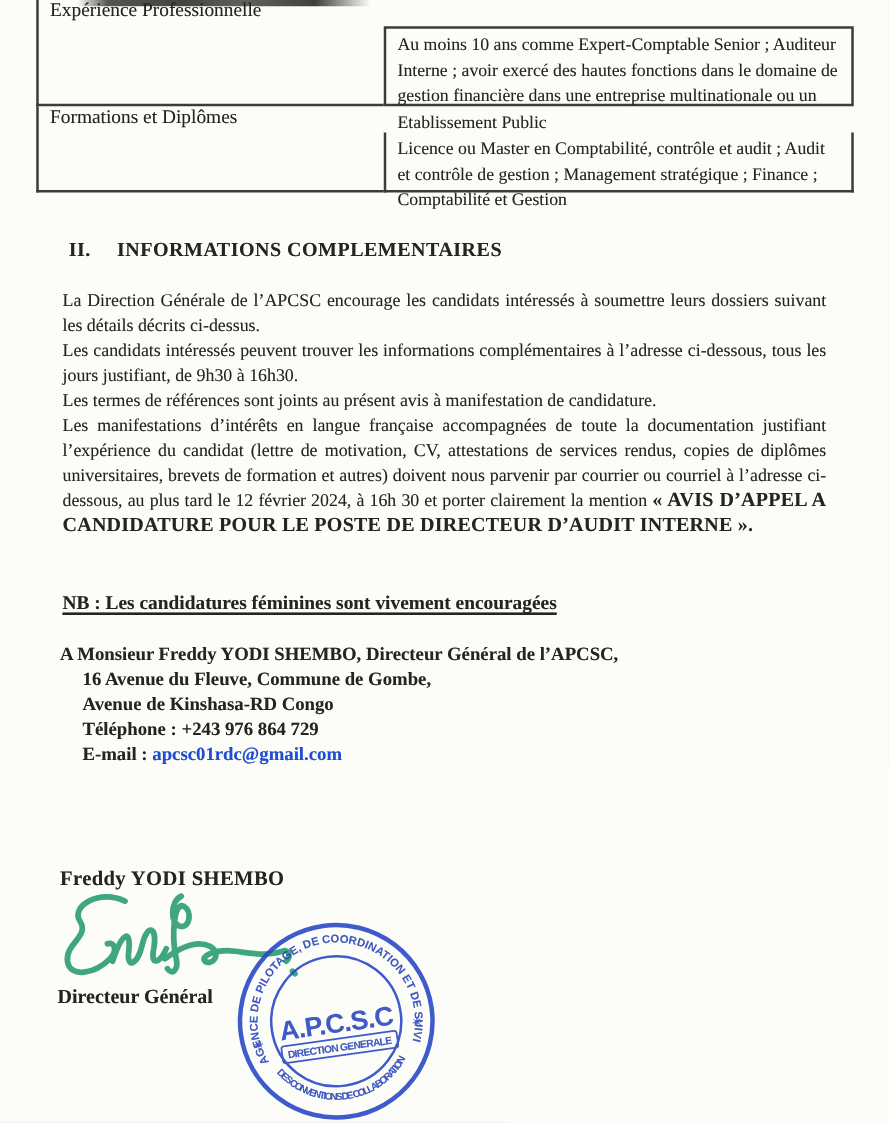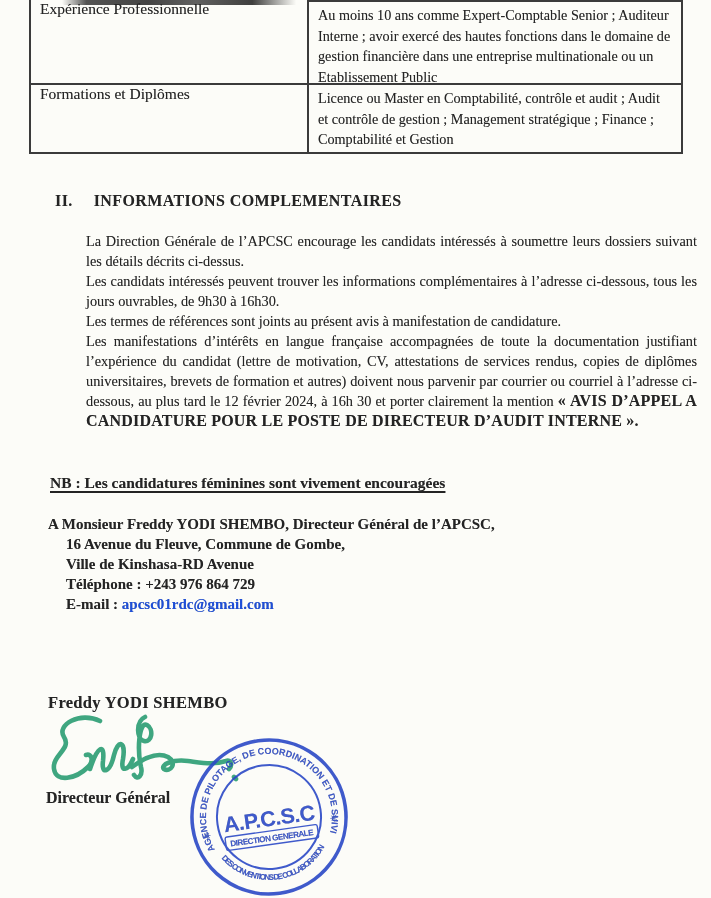--- a/index.html
+++ b/index.html
@@ -25,37 +25,37 @@
   .trow2 { height:69px; }
   .tcell { box-sizing:border-box; }
   .tlabel {
     width:278px; display:flex; 
     padding-left:9px; font-size:15.5px;
     border-left:2px solid #3b3b3b;
   }
   .tvalue {
     width:376px; padding:3px 8px 0 9px;
     font-size:14.2px; line-height:20.5px;
-    border-left:2px solid #3b3b3b; border-right:2px solid #3b3b3b;
+    border-left:2px solid #3b3b3b; border-right:2px solid #3b3b3b;margin-top:21px;
   }
   .trow1 .tcell { border-bottom:2px solid #3b3b3b; }
   .trow1 .tvalue { border-top:2px solid #3b3b3b; }
   .trow2 .tcell { border-bottom:2px solid #3b3b3b; }
 
   
   .heading {
     position:absolute; left:55px; top:192px;
     font-size:16px; font-weight:bold; letter-spacing:.4px;
     display:flex; gap:21px;
   }
 
   
   .bodytext {
     position:absolute; left:50px; top:231px; width:611px;
-    font-size:14.3px; line-height:20px; text-align:justify;margin-left:36px;
+    font-size:14.3px; line-height:20px; text-align:justify;
   }
   .bodytext p { margin:0; }
   .mention { font-weight:bold; font-size:16px; letter-spacing:.2px; }
   .nb {
     position:absolute; left:50px; top:474px;
     font-size:15.5px; font-weight:bold;
     text-decoration:underline; text-underline-offset:3px; text-decoration-thickness:1.5px;
   }
 
   
@@ -95,31 +95,31 @@
     </div>
   </div>
 
   <div class="heading">
     <span>II.</span>
     <span>INFORMATIONS COMPLEMENTAIRES</span>
   </div>
 
   <div class="bodytext">
     <p>La Direction Générale de l’APCSC encourage les candidats intéressés à soumettre leurs dossiers suivant les détails décrits ci-dessus.</p>
-    <p>Les candidats intéressés peuvent trouver les informations complémentaires à l’adresse ci-dessous, tous les jours ouvrables, de 9h30 à 16h30.</p>
+    <p>Les candidats intéressés peuvent trouver les informations complémentaires à l’adresse ci-dessous, tous les jours justifiant, de 9h30 à 16h30.</p>
     <p>Les termes de références sont joints au présent avis à manifestation de candidature.</p>
     <p><span>Les manifestations d’intérêts en langue française accompagnées de toute la documentation justifiant l’expérience du candidat (lettre de motivation, CV, attestations de services rendus, copies de diplômes universitaires, brevets de formation et autres) doivent nous parvenir par courrier ou courriel à l’adresse ci-dessous, au plus tard le 12 février 2024, à 16h 30 et porter clairement la mention </span><span class="mention">« AVIS D’APPEL A CANDIDATURE POUR LE POSTE DE DIRECTEUR D’AUDIT INTERNE ».</span></p>
   </div>
 
   <div class="nb">NB : Les candidatures féminines sont vivement encouragées</div>
 
   <div class="address">
     <div>A Monsieur Freddy YODI SHEMBO, Directeur Général de l’APCSC,</div>
     <div class="indent">16 Avenue du Fleuve, Commune de Gombe,</div>
-    <div class="indent">Ville de Kinshasa-RD Avenue</div>
+    <div class="indent">Avenue de Kinshasa-RD Congo</div>
     <div class="indent"><span>Téléphone : </span><span>+243 976 864 729</span></div>
     <div class="indent"><span>E-mail : </span><span class="email">apcsc01rdc@gmail.com</span></div>
   </div>
 
   <div class="sig-name">Freddy YODI SHEMBO</div>
   <div class="sig-title">Directeur Général</div>
 
   <svg class="sig-svg" width="195" height="90" viewBox="0 0 195 90">
     <g fill="none" stroke-width="4.6" stroke-linecap="round" stroke-linejoin="round" opacity="0.92">
       <path d="M 52 10 C 32 0, 8 14, 16 26 C 24 38, 4 44, 6 58 C 8 72, 28 68, 40 56 C 46 50, 44 42, 38 44" stroke="#2f9f76"></path>

